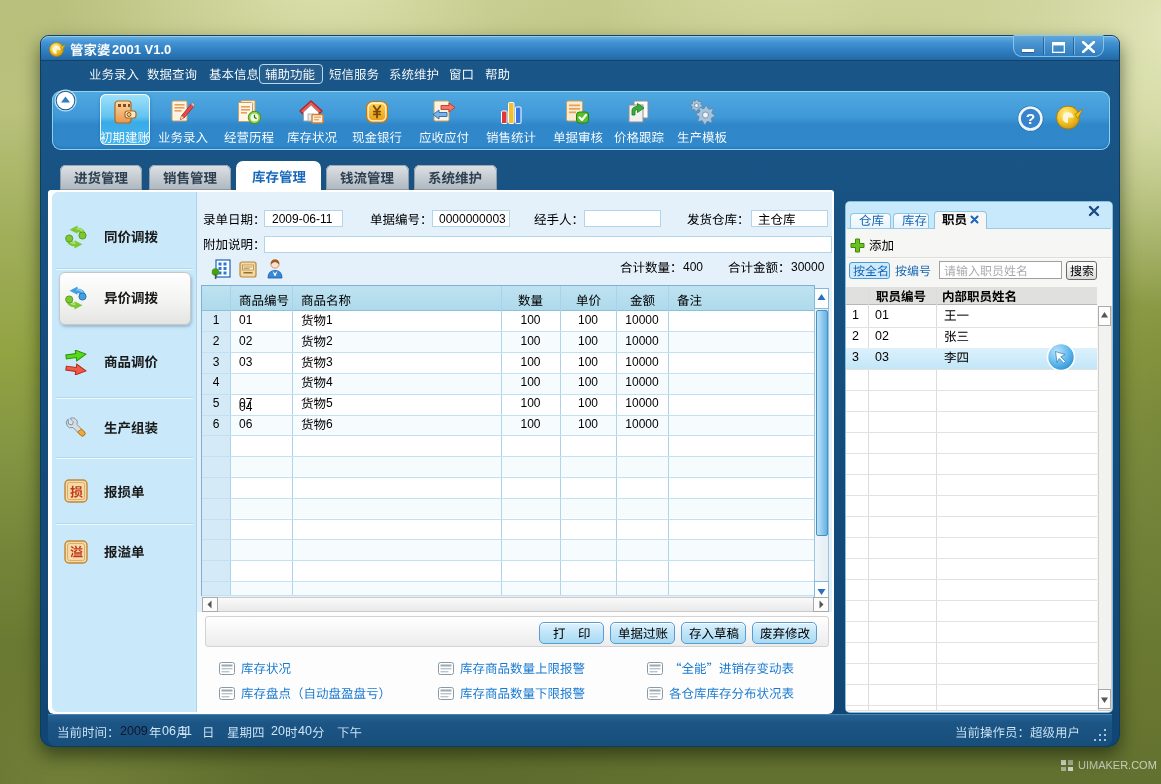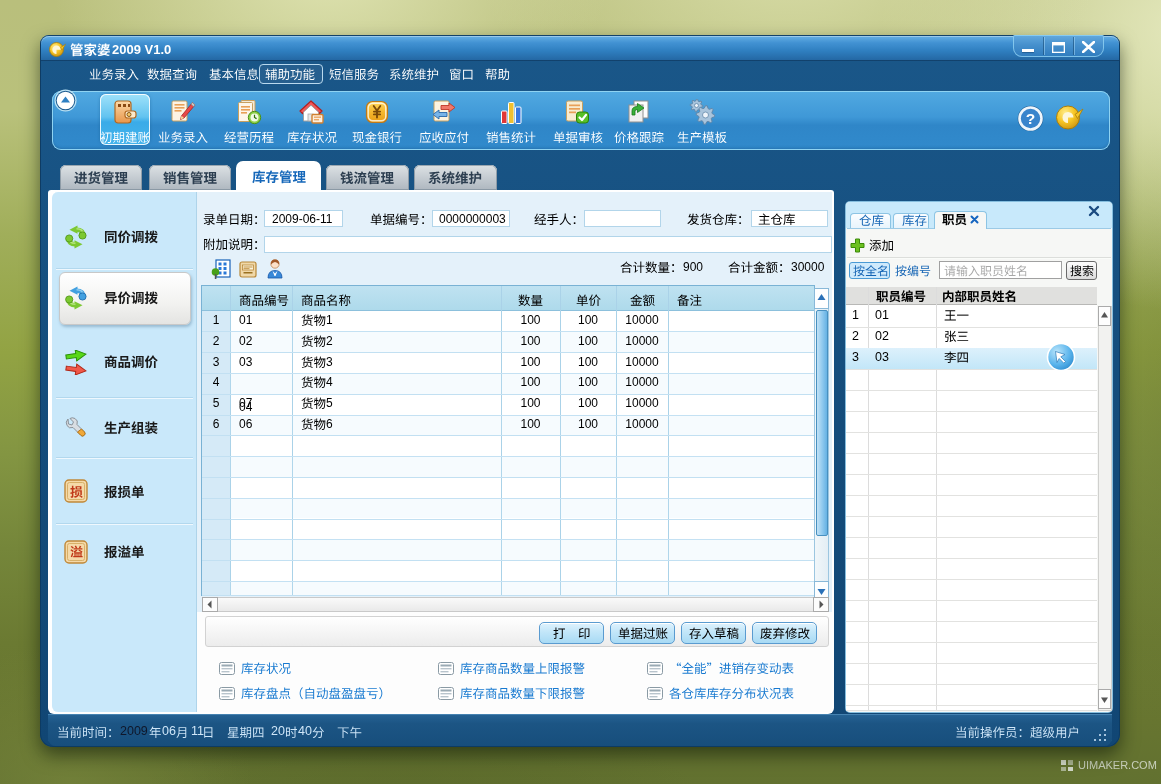--- a/index.html
+++ b/index.html
@@ -213,21 +213,21 @@
     <path d="M11.7 8.7 A4.2 4.2 0 1 0 7.5 12.9 L7.5 8.7 Z" fill="#fdf6d8"></path>
     <path d="M11.5 6.6 L16.5 3.2 L13 9.2 Q12.2 7.2 11.5 6.6 Z" fill="#f6c524" stroke="#a87c0c" stroke-width="0.6"></path>
   </svg>
 <svg style="position:absolute;left:70px;top:39.5px;overflow:visible" width="41" height="20">
     <g transform="translate(0,14.9) scale(0.0135,-0.0135)" fill="#ffffff">
       <use href="#b7ba1"></use>
       <use href="#b5bb6" x="1000"></use>
       <use href="#b5a46" x="2000"></use>
     </g>
   </svg>
-<div style="position:absolute;left:112px;top:39.5px;font-size:13px;font-weight:bold;color:#ffffff;line-height:19px;white-space:pre;">2009 V1.0</div>
+<div style="position:absolute;left:112px;top:39.5px;font-size:13px;font-weight:bold;color:#ffffff;line-height:19px;white-space:pre;">2001 V1.0</div>
 <div style="position:absolute;left:1013px;top:35px;width:91px;height:22px;border-radius:2px 2px 9px 9px;background:linear-gradient(180deg,#63a9de 0%,#4690cd 45%,#2f7bbd 100%);box-shadow:inset 0 0 0 1px rgba(150,215,245,0.75);"></div>
 <div style="position:absolute;left:1043px;top:37px;width:1px;height:18px;background:rgba(20,70,110,0.55);"></div>
 <div style="position:absolute;left:1044px;top:37px;width:1px;height:18px;background:rgba(170,220,250,0.5);"></div>
 <div style="position:absolute;left:1073px;top:37px;width:1px;height:18px;background:rgba(20,70,110,0.55);"></div>
 <div style="position:absolute;left:1074px;top:37px;width:1px;height:18px;background:rgba(170,220,250,0.5);"></div>
 <div style="position:absolute;left:1022px;top:49px;width:12px;height:3px;background:#fff;box-shadow:0 1px 1px rgba(0,40,80,.4);"></div>
 <svg style="position:absolute;left:1052px;top:42px" width="13" height="11" viewBox="0 0 13 11">
     <rect x="0.5" y="0.5" width="12" height="10" fill="none" stroke="#fff" stroke-width="1.6"></rect>
     <rect x="0" y="0" width="13" height="3.4" fill="#fff"></rect>
   </svg>
@@ -716,21 +716,21 @@
   </svg>
 <svg style="position:absolute;left:620px;top:258.0px;overflow:visible" width="63" height="19">
     <g transform="translate(0,14.0) scale(0.0125,-0.0125)" fill="#000">
       <use href="#r5408"></use>
       <use href="#r8ba1" x="1000"></use>
       <use href="#r6570" x="2000"></use>
       <use href="#r91cf" x="3000"></use>
       <use href="#rff1a" x="4000"></use>
     </g>
   </svg>
-<div style="position:absolute;left:683px;top:258.0px;font-size:12px;color:#000;line-height:18px;white-space:pre;">900</div>
+<div style="position:absolute;left:683px;top:258.0px;font-size:12px;color:#000;line-height:18px;white-space:pre;">400</div>
 <svg style="position:absolute;left:728px;top:258.0px;overflow:visible" width="63" height="19">
     <g transform="translate(0,14.0) scale(0.0125,-0.0125)" fill="#000">
       <use href="#r5408"></use>
       <use href="#r8ba1" x="1000"></use>
       <use href="#r91d1" x="2000"></use>
       <use href="#r989d" x="3000"></use>
       <use href="#rff1a" x="4000"></use>
     </g>
   </svg>
 <div style="position:absolute;left:791px;top:258.0px;font-size:12px;color:#000;line-height:18px;white-space:pre;">30000</div>
@@ -1223,21 +1223,21 @@
     <g transform="translate(0,14.0) scale(0.0125,-0.0125)" fill="#cfe6f8">
       <use href="#r5e74"></use>
     </g>
   </svg>
 <div style="position:absolute;left:162px;top:722.2px;font-size:12.5px;color:#cfe6f8;line-height:18.5px;white-space:pre;">06</div>
 <svg style="position:absolute;left:176px;top:722.5px;overflow:visible" width="13" height="19">
     <g transform="translate(0,14.0) scale(0.0125,-0.0125)" fill="#cfe6f8">
       <use href="#r6708"></use>
     </g>
   </svg>
-<div style="position:absolute;left:191px;top:722.2px;font-size:12.5px;color:#cfe6f8;line-height:18.5px;white-space:pre;">11</div>
+<div style="position:absolute;left:179px;top:722.2px;font-size:12.5px;color:#cfe6f8;line-height:18.5px;white-space:pre;">11</div>
 <svg style="position:absolute;left:202px;top:722.5px;overflow:visible" width="63" height="19">
     <g transform="translate(0,14.0) scale(0.0125,-0.0125)" fill="#cfe6f8">
       <use href="#r65e5"></use>
       <use href="#r661f" x="2000"></use>
       <use href="#r671f" x="3000"></use>
       <use href="#r56db" x="4000"></use>
     </g>
   </svg>
 <div style="position:absolute;left:271px;top:722.2px;font-size:12.5px;color:#cfe6f8;line-height:18.5px;white-space:pre;">20</div>
 <svg style="position:absolute;left:285px;top:722.5px;overflow:visible" width="13" height="19">

